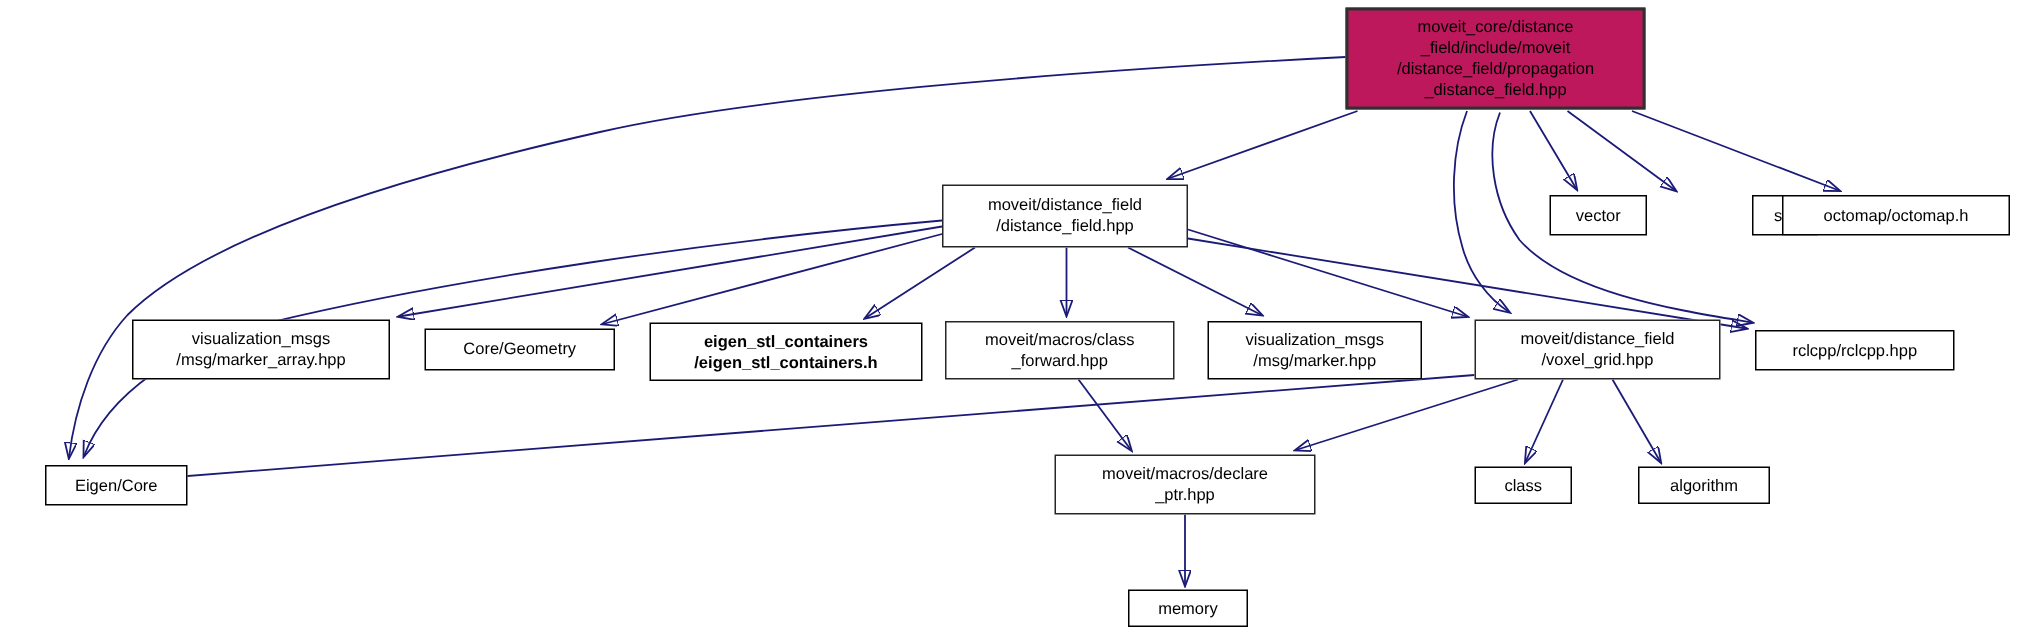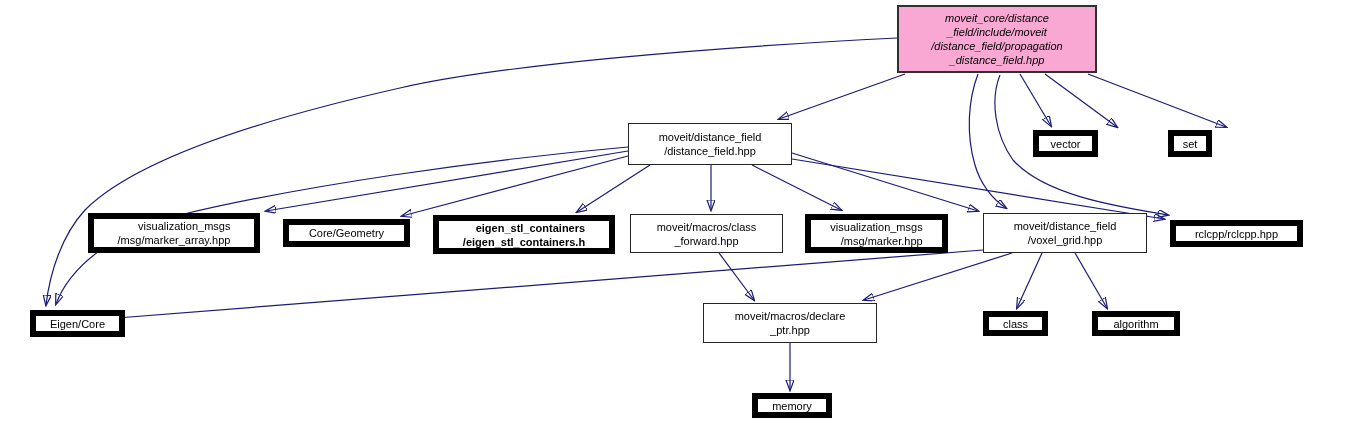--- a/index.html
+++ b/index.html
@@ -15,23 +15,23 @@
   .node{
     position:absolute;
     box-sizing:border-box;
     display:flex;align-items:center;justify-content:center;
     text-align:center;
     white-space:pre-line;
     font-size:11px;line-height:14px;color:#000;
     background:#ffffff;
     padding:0 4px;
   }
-  .node.focus{background:#f9a8d4;border:2px solid #303030;font-style:italic;}
+  .node.focus{background:#be185d;border:2px solid #303030;}
   .node.internal{border:1.5px solid #262626;}
-  .node.external{border:6px solid #000000;text-align:right;}
+  .node.external{border:1px solid #000000;}
 </style>
 </head>
 <body>
 
 <div id="graph">
 
   <svg id="edges" viewBox="0 0 1346 424" xmlns="http://www.w3.org/2000/svg">
     <defs>
       <marker id="arrow" markerUnits="userSpaceOnUse" markerWidth="12" markerHeight="9" refX="10" refY="4" orient="auto">
         <path d="M0,0 L11,4 L0,8 z" fill="#1b1b77" stroke="none"></path>
@@ -65,20 +65,21 @@
 /distance_field/propagation
 _distance_field.hpp</div>
 
   <div class="node internal" style="left:628px;top:123px;width:164px;height:42px;">moveit/distance_field
 /distance_field.hpp</div>
 
   <div class="node external" style="left:1033px;top:130px;width:65px;height:27px;">vector</div>
 
   <div class="node external" style="left:1122px;top:130px;width:44px;height:27px;margin-left:46px;">set</div>
 
+  <div class="node external" style="left:1188px;top:130px;width:152px;height:27px;">octomap/octomap.h</div>
 
   <div class="node external" style="left:88px;top:213px;width:172px;height:40px;">visualization_msgs
 /msg/marker_array.hpp</div>
 
   <div class="node external" style="left:283px;top:219px;width:127px;height:28px;">Core/Geometry</div>
 
   <div class="node external" style="left:433px;top:215px;width:182px;height:39px;font-weight:bold;">eigen_stl_containers
 /eigen_stl_containers.h</div>
 
   <div class="node internal" style="left:630px;top:214px;width:153px;height:39px;">moveit/macros/class

